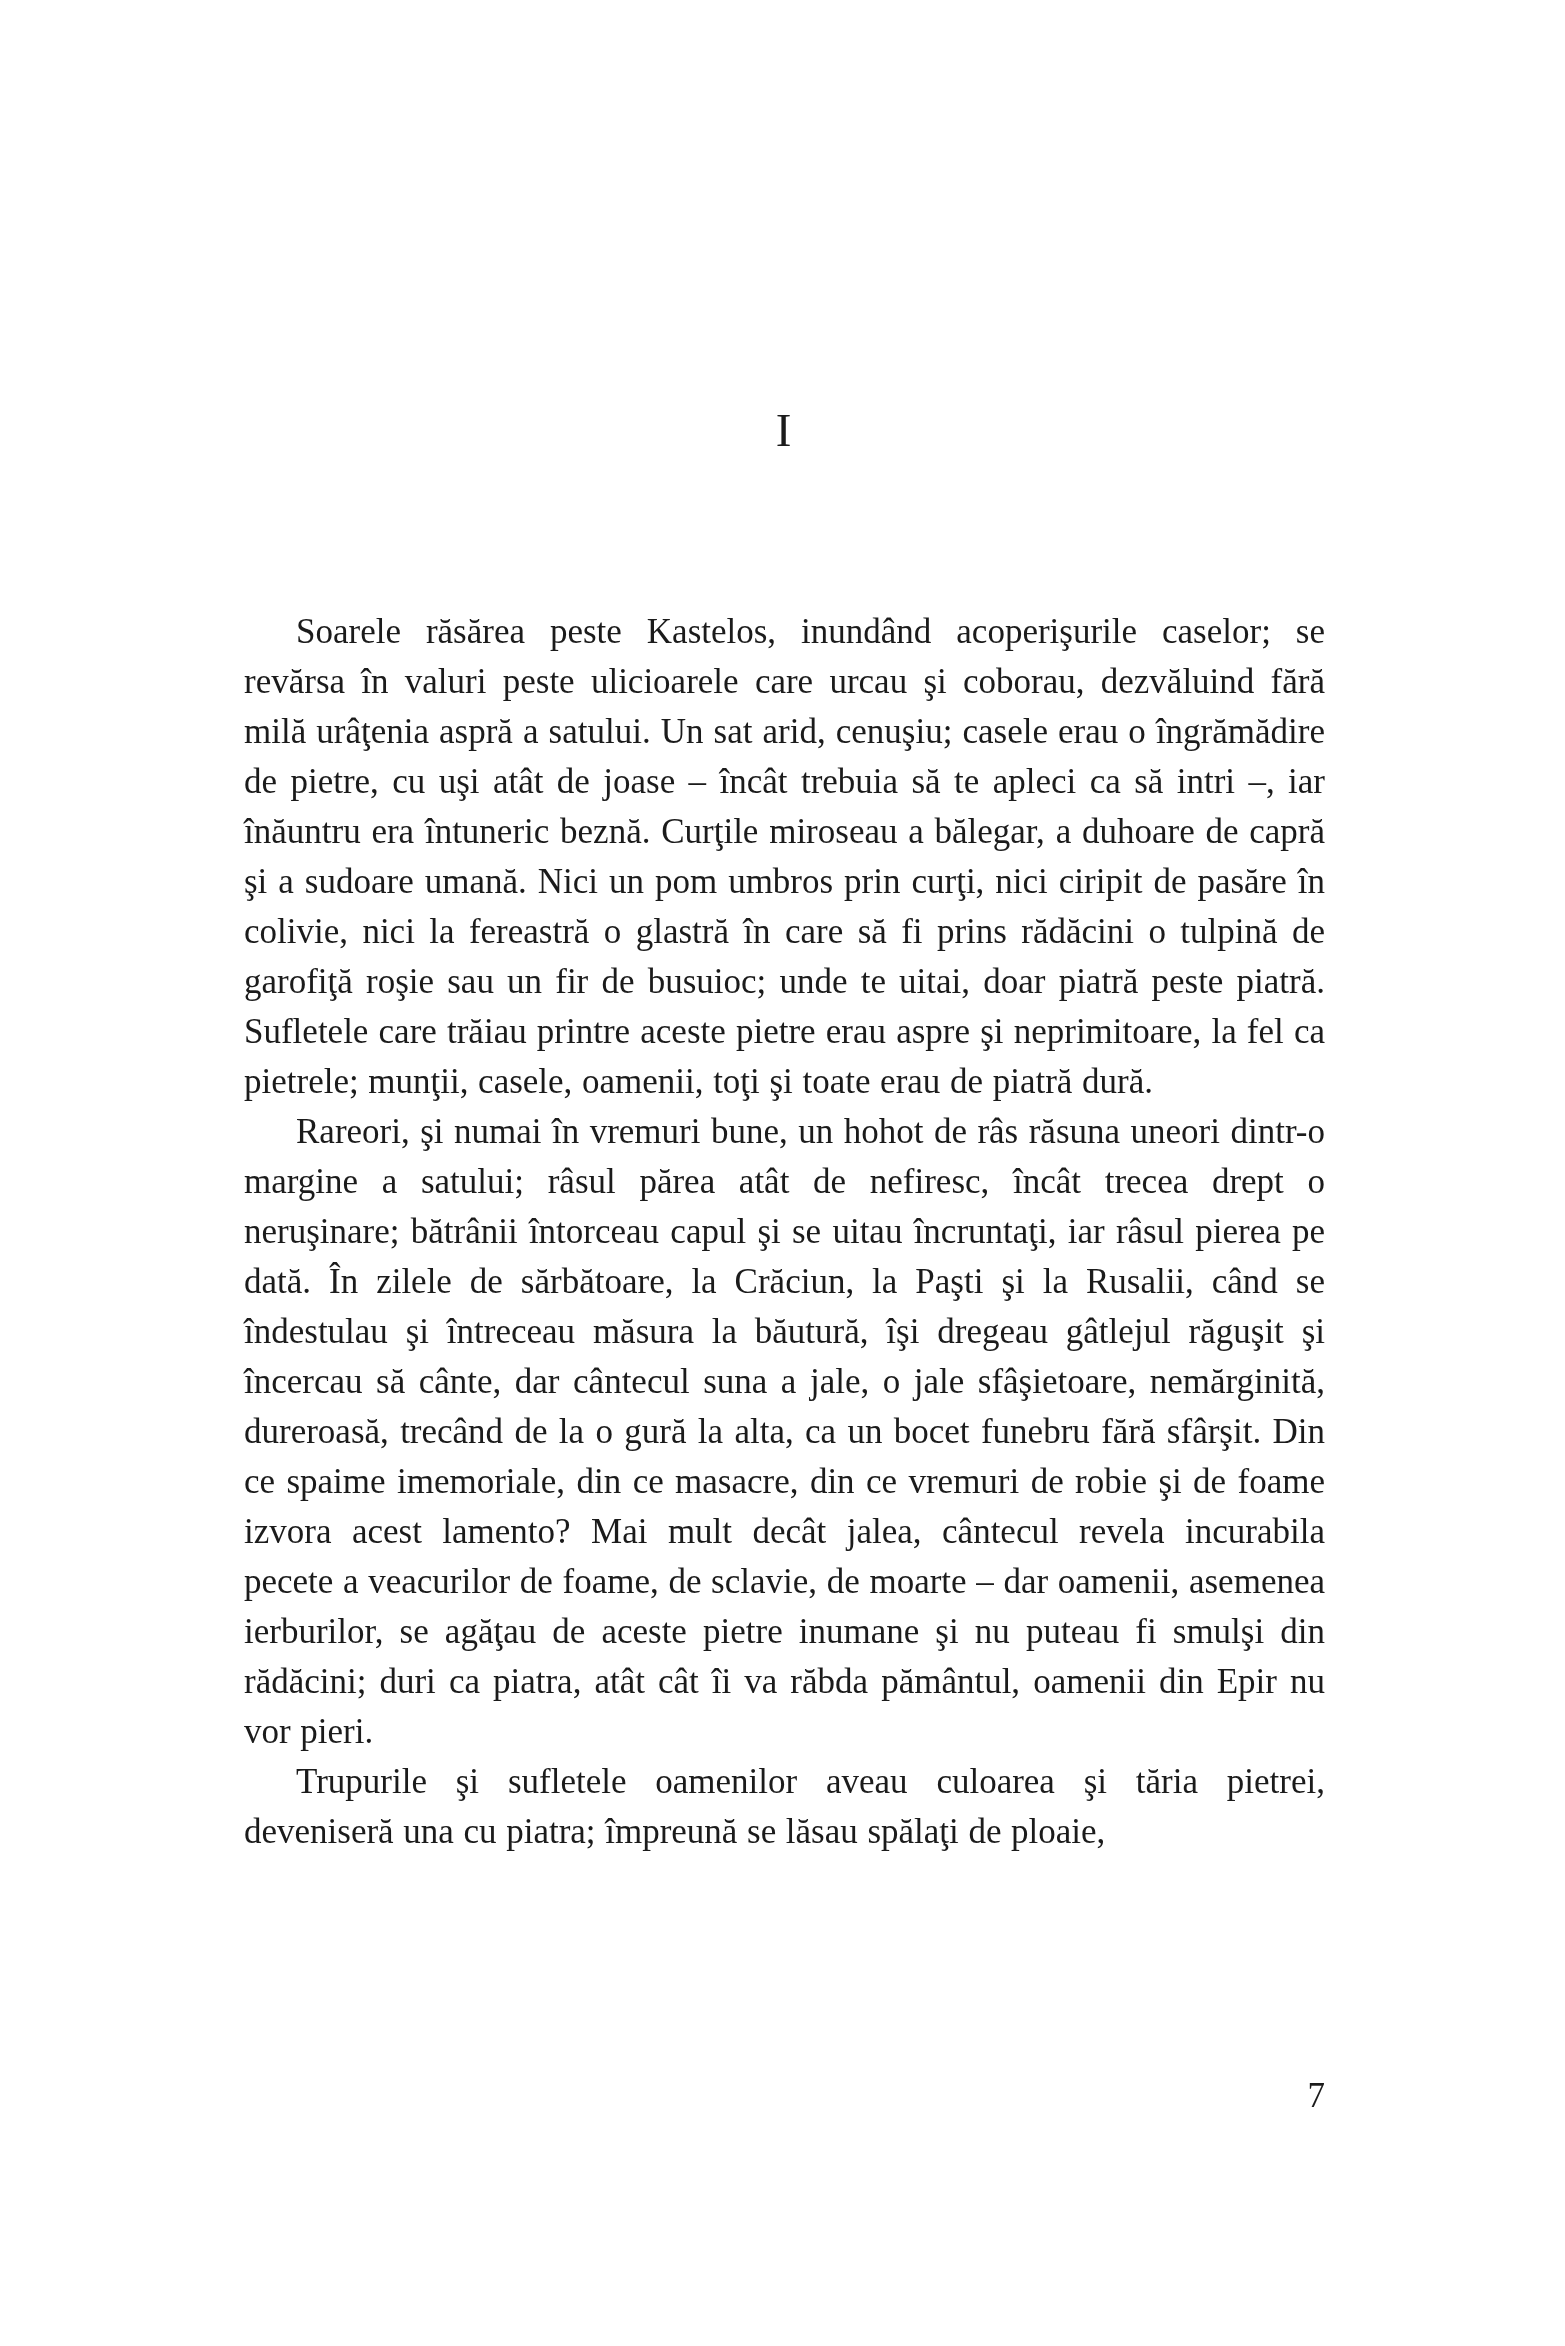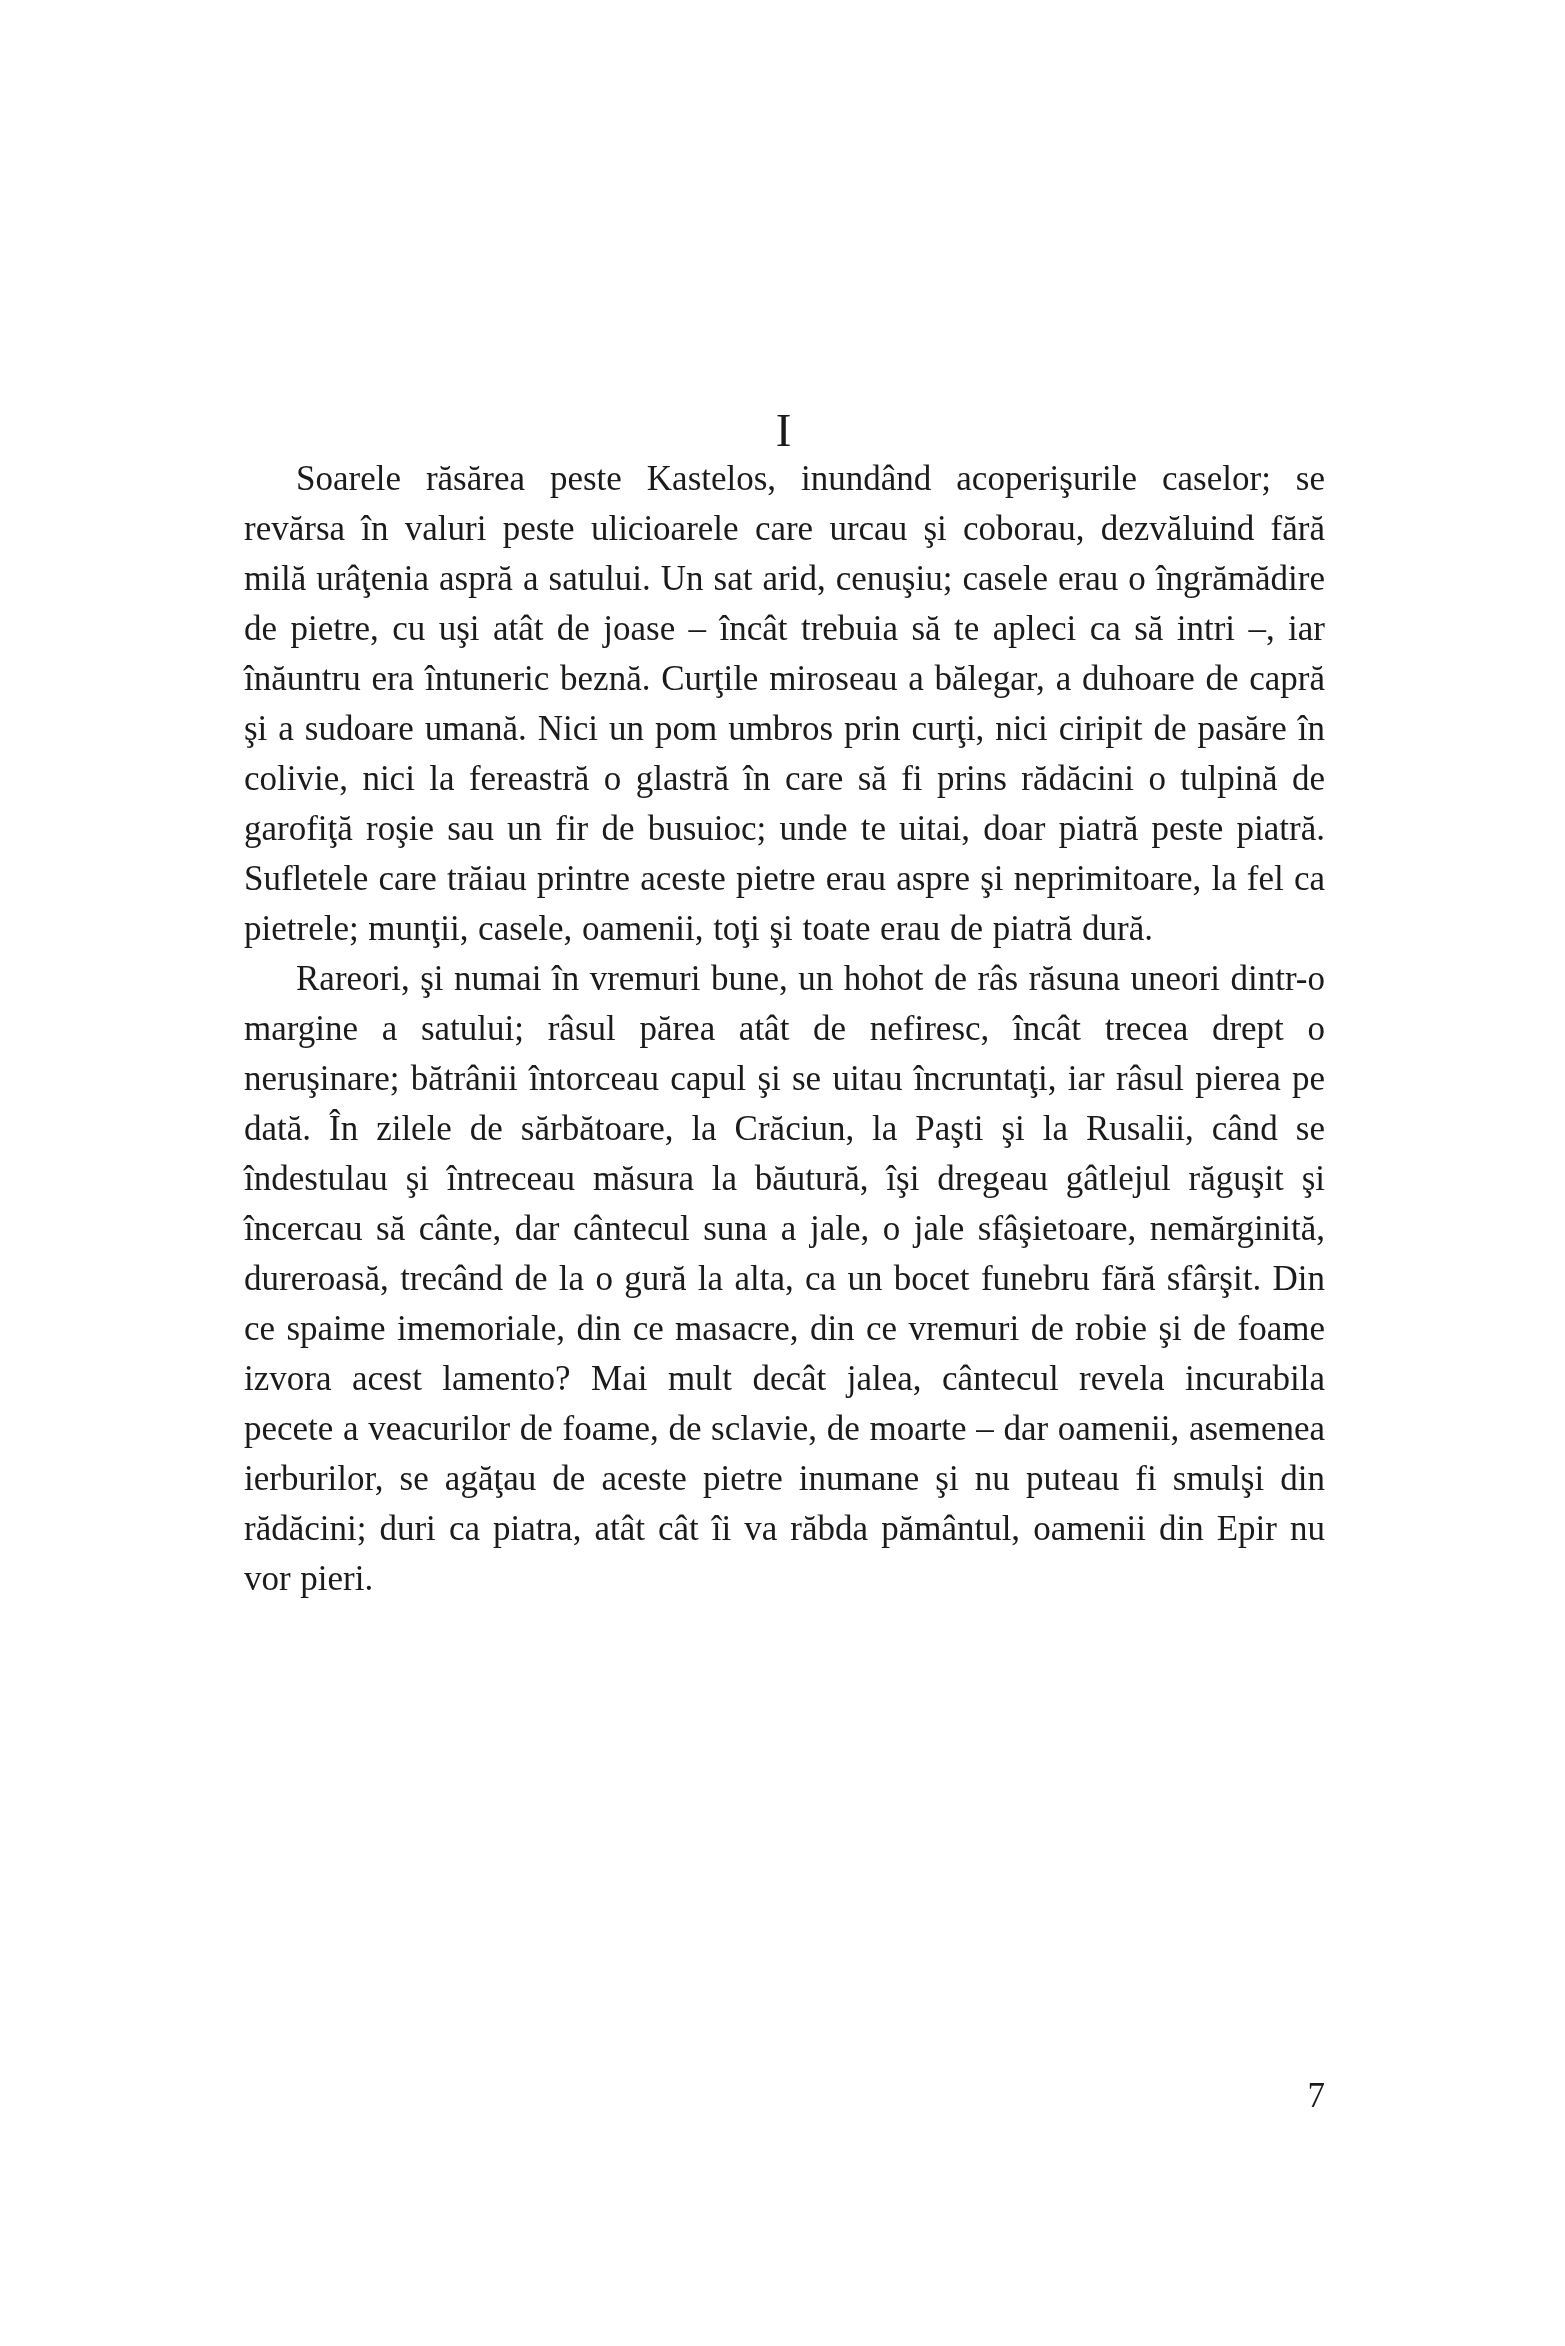--- a/index.html
+++ b/index.html
@@ -25,20 +25,21 @@
   }
   .chapter-heading {
     text-align: center;
     font-size: 47px;
     font-weight: 400;
     letter-spacing: 1.9px;
     line-height: 1;
     color: #1b1b1b;
   }
   .body-text {
+    margin-top: 153px;
   }
   .para {
     margin: 0;
     font-size: 35px;
     line-height: 50px;
     text-align: justify;
     text-indent: 52px;
     word-spacing: 0.9px;
     color: #1b1b1b;
   }
@@ -55,17 +56,18 @@
 </style>
 </head>
 <body>
 
 <div class="page">
   <div class="text-block">
     <div class="chapter-heading">I</div>
     <div class="body-text">
       <p class="para">Soarele răsărea peste Kastelos, inundând acoperişurile caselor; se revărsa în valuri peste ulicioarele care urcau şi coborau, dezvăluind fără milă urâţenia aspră a satului. Un sat arid, cenuşiu; casele erau o îngrămădire de pietre, cu uşi atât de joase – încât trebuia să te apleci ca să intri –, iar înăuntru era întuneric beznă. Curţile miroseau a bălegar, a duhoare de capră şi a sudoare umană. Nici un pom umbros prin curţi, nici ciripit de pasăre în colivie, nici la fereastră o glastră în care să fi prins rădăcini o tulpină de garofiţă roşie sau un fir de busuioc; unde te uitai, doar piatră peste piatră. Sufletele care trăiau printre aceste pietre erau aspre şi neprimitoare, la fel ca pietrele; munţii, casele, oamenii, toţi şi toate erau de piatră dură.</p>
       <p class="para">Rareori, şi numai în vremuri bune, un hohot de râs răsuna uneori dintr-o margine a satului; râsul părea atât de nefiresc, încât trecea drept o neruşinare; bătrânii întorceau capul şi se uitau încruntaţi, iar râsul pierea pe dată. În zilele de sărbătoare, la Crăciun, la Paşti şi la Rusalii, când se îndestulau şi întreceau măsura la băutură, îşi dregeau gâtlejul răguşit şi încercau să cânte, dar cântecul suna a jale, o jale sfâşietoare, nemărginită, dureroasă, trecând de la o gură la alta, ca un bocet funebru fără sfârşit. Din ce spaime imemoriale, din ce masacre, din ce vremuri de robie şi de foame izvora acest lamento? Mai mult decât jalea, cântecul revela incurabila pecete a veacurilor de foame, de sclavie, de moarte – dar oamenii, asemenea ierburilor, se agăţau de aceste pietre inumane şi nu puteau fi smulşi din rădăcini; duri ca piatra, atât cât îi va răbda pământul, oamenii din Epir nu vor pieri.</p>
+      <p class="para">Trupurile şi sufletele oamenilor aveau culoarea şi tăria pietrei, deveniseră una cu piatra; împreună se lăsau spălaţi de ploaie,</p>
     </div>
   </div>
   <div class="folio">7</div>
 </div>
 
 
 </body></html>

